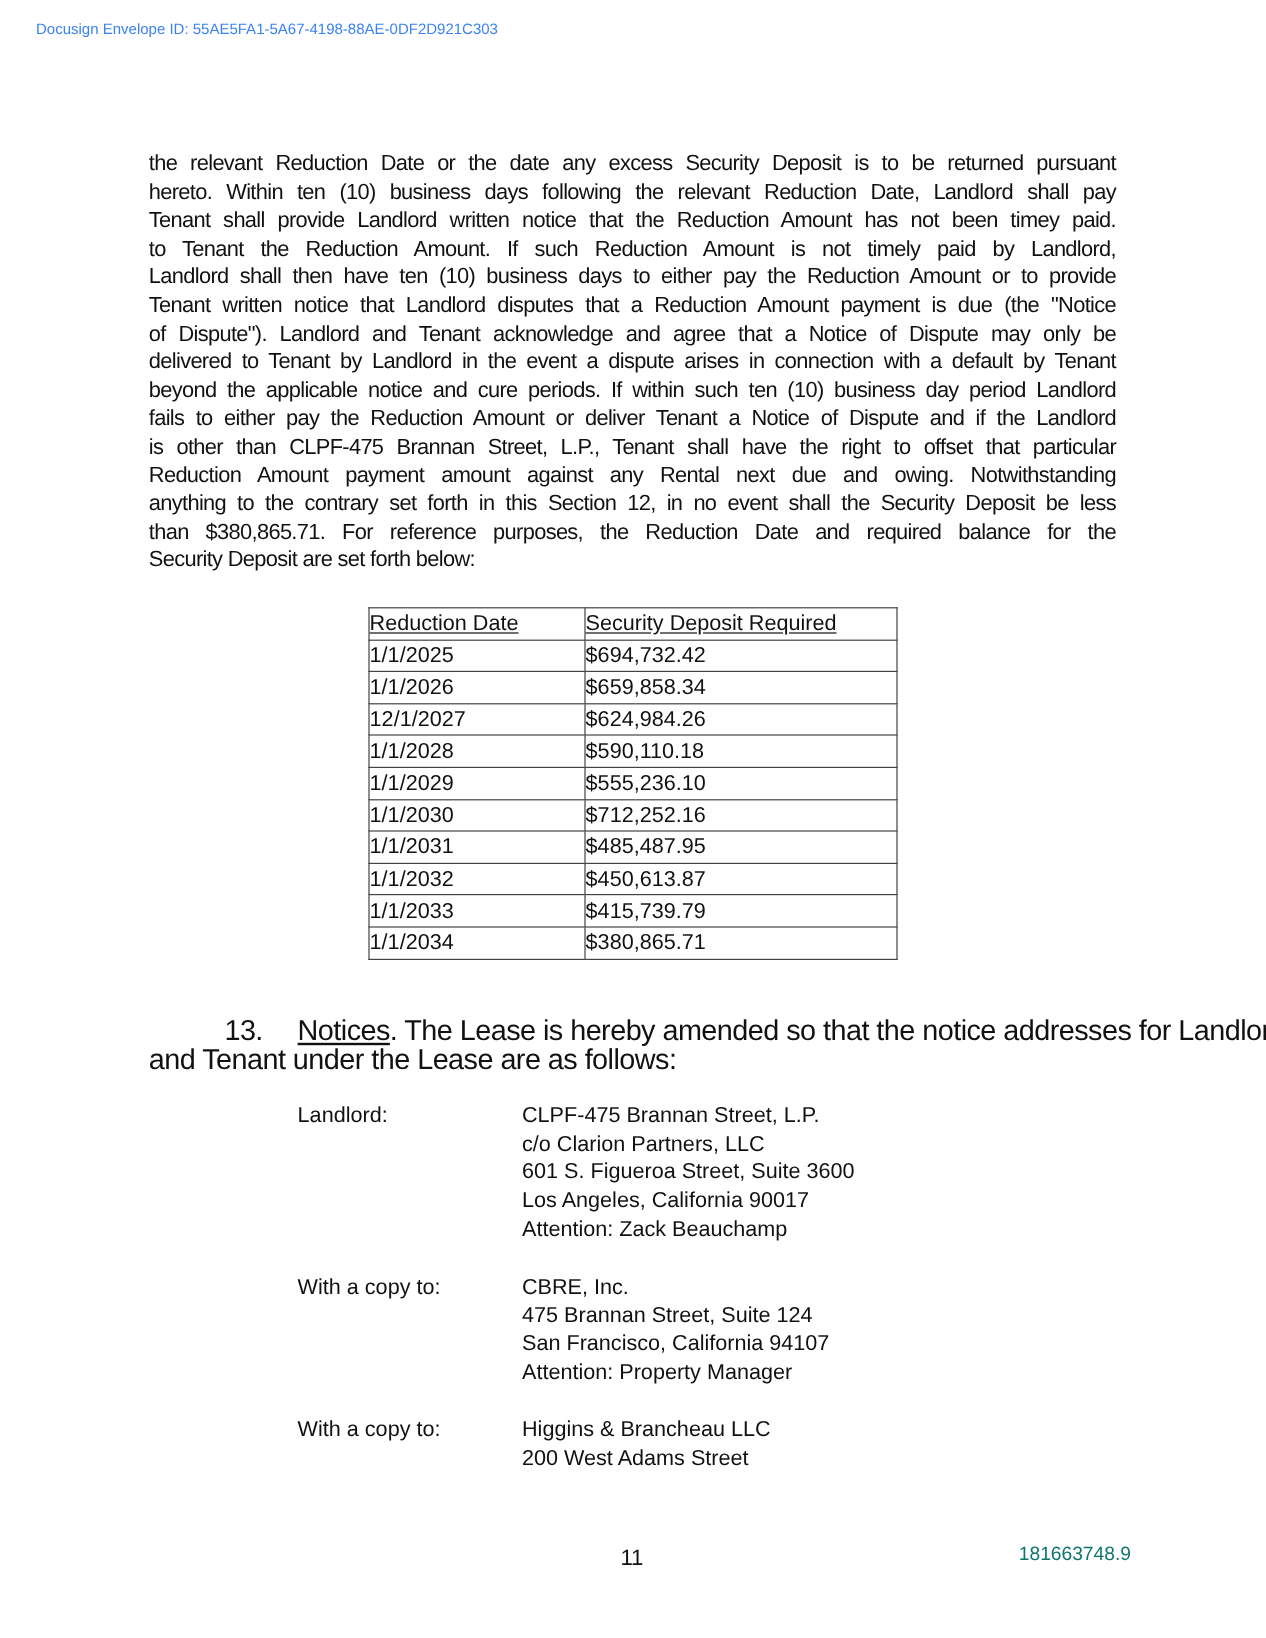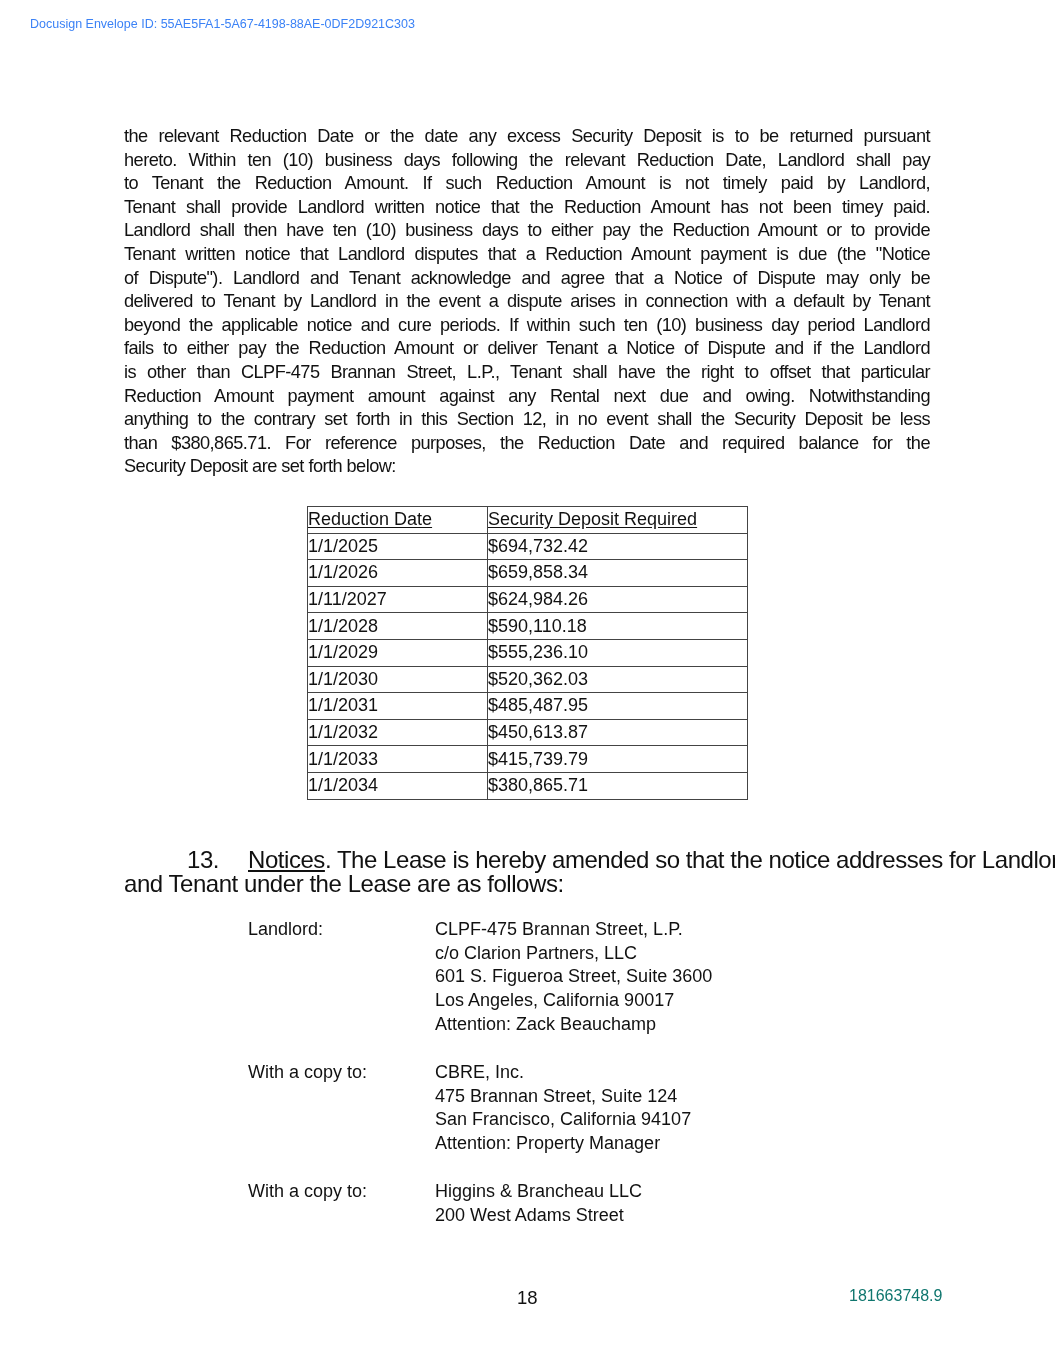--- a/index.html
+++ b/index.html
@@ -132,22 +132,22 @@
     }
   </style>
 </head>
 <body>
 
 <div class="envelope-id">Docusign Envelope ID: 55AE5FA1-5A67-4198-88AE-0DF2D921C303</div>
 
 <div class="body-para">
   <span class="ln">the relevant Reduction Date or the date any excess Security Deposit is to be returned pursuant</span>
   <span class="ln">hereto. Within ten (10) business days following the relevant Reduction Date, Landlord shall pay</span>
+  <span class="ln">Tenant shall provide Landlord written notice that the Reduction Amount has not been timey paid.</span>
   <span class="ln">to Tenant the Reduction Amount. If such Reduction Amount is not timely paid by Landlord,</span>
-  <span class="ln">Tenant shall provide Landlord written notice that the Reduction Amount has not been timey paid.</span>
   <span class="ln">Landlord shall then have ten (10) business days to either pay the Reduction Amount or to provide</span>
   <span class="ln">Tenant written notice that Landlord disputes that a Reduction Amount payment is due (the "Notice</span>
   <span class="ln">of Dispute"). Landlord and Tenant acknowledge and agree that a Notice of Dispute may only be</span>
   <span class="ln">delivered to Tenant by Landlord in the event a dispute arises in connection with a default by Tenant</span>
   <span class="ln">beyond the applicable notice and cure periods. If within such ten (10) business day period Landlord</span>
   <span class="ln">fails to either pay the Reduction Amount or deliver Tenant a Notice of Dispute and if the Landlord</span>
   <span class="ln">is other than CLPF-475 Brannan Street, L.P., Tenant shall have the right to offset that particular</span>
   <span class="ln">Reduction Amount payment amount against any Rental next due and owing. Notwithstanding</span>
   <span class="ln">anything to the contrary set forth in this Section 12, in no event shall the Security Deposit be less</span>
   <span class="ln">than $380,865.71. For reference purposes, the Reduction Date and required balance for the</span>
@@ -164,34 +164,34 @@
   <tbody id="deposit-rows">
       <tr>
         <td class="col-date">1/1/2025</td>
         <td class="col-amt">$694,732.42</td>
       </tr>
       <tr>
         <td class="col-date">1/1/2026</td>
         <td class="col-amt">$659,858.34</td>
       </tr>
       <tr>
-        <td class="col-date">1/11/2027</td>
+        <td class="col-date">12/1/2027</td>
         <td class="col-amt">$624,984.26</td>
       </tr>
       <tr>
         <td class="col-date">1/1/2028</td>
         <td class="col-amt">$590,110.18</td>
       </tr>
       <tr>
         <td class="col-date">1/1/2029</td>
         <td class="col-amt">$555,236.10</td>
       </tr>
       <tr>
         <td class="col-date">1/1/2030</td>
-        <td class="col-amt">$520,362.03</td>
+        <td class="col-amt">$712,252.16</td>
       </tr>
       <tr>
         <td class="col-date">1/1/2031</td>
         <td class="col-amt">$485,487.95</td>
       </tr>
       <tr>
         <td class="col-date">1/1/2032</td>
         <td class="col-amt">$450,613.87</td>
       </tr>
       <tr>
@@ -232,14 +232,14 @@
 </div>
 
 <div class="notice-block" style="top:1180px;">
   <div class="label">With a copy to:</div>
   <div class="addr">
     <div>Higgins &amp; Brancheau LLC</div>
     <div>200 West Adams Street</div>
   </div>
 </div>
 
-<div class="page-number">18</div>
+<div class="page-number">11</div>
 <div class="doc-number">181663748.9</div>
 
 </body></html>

